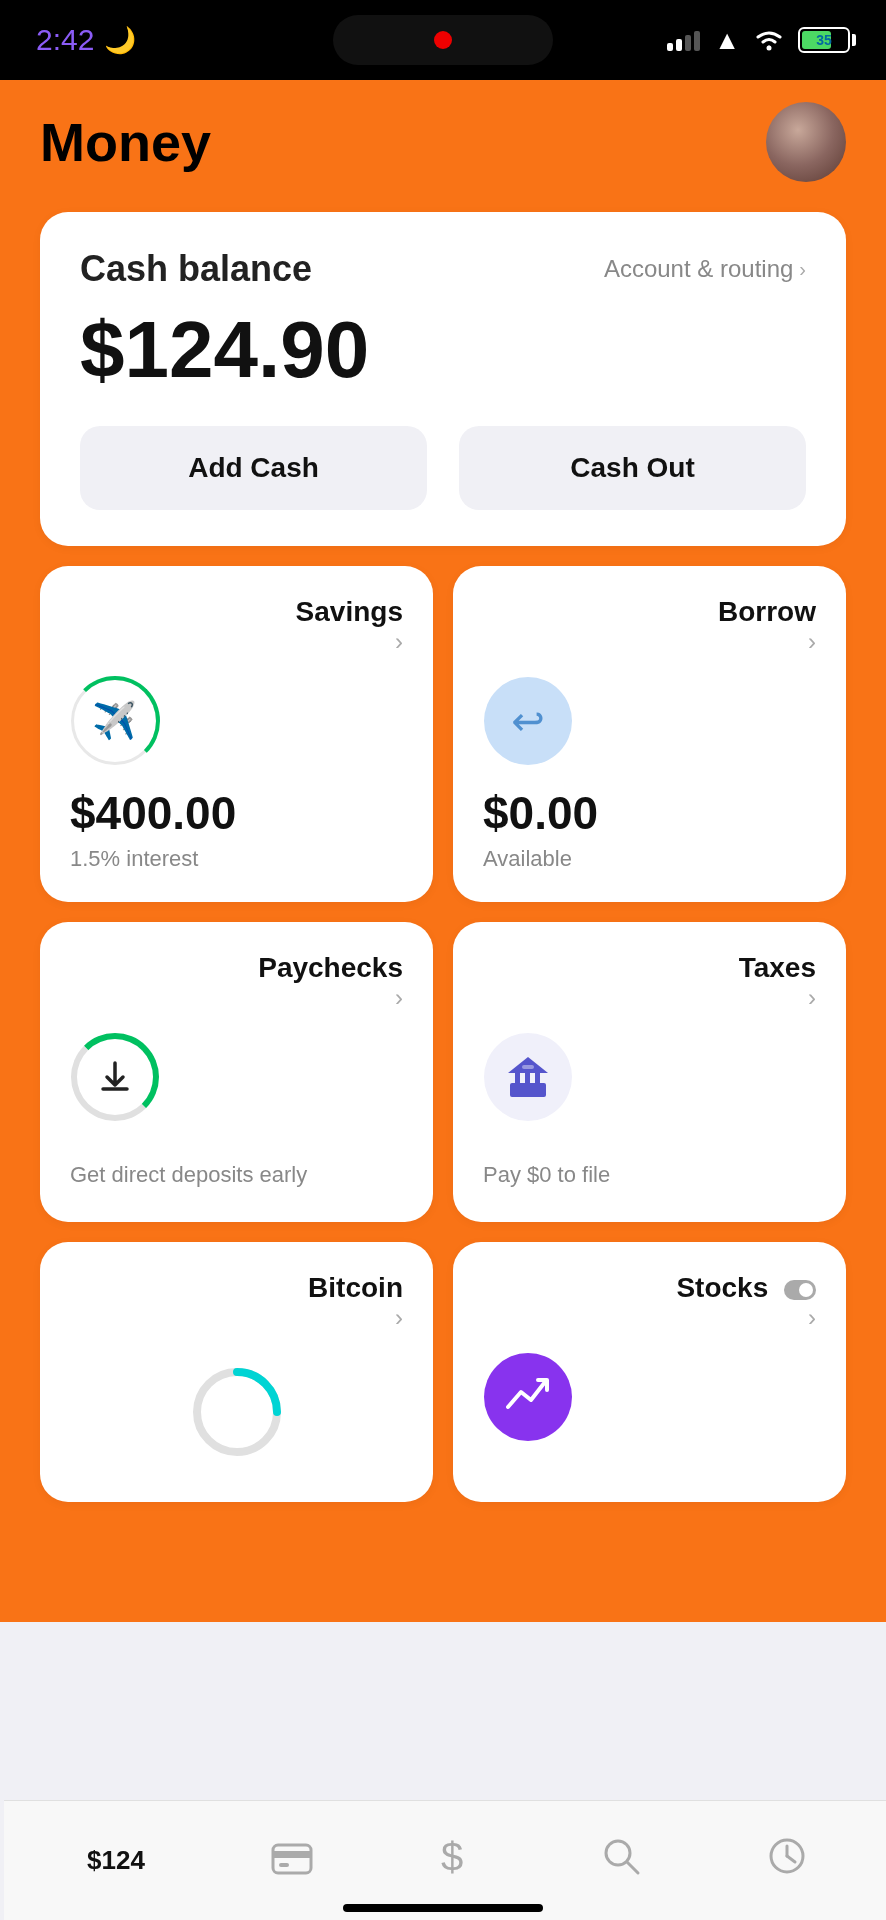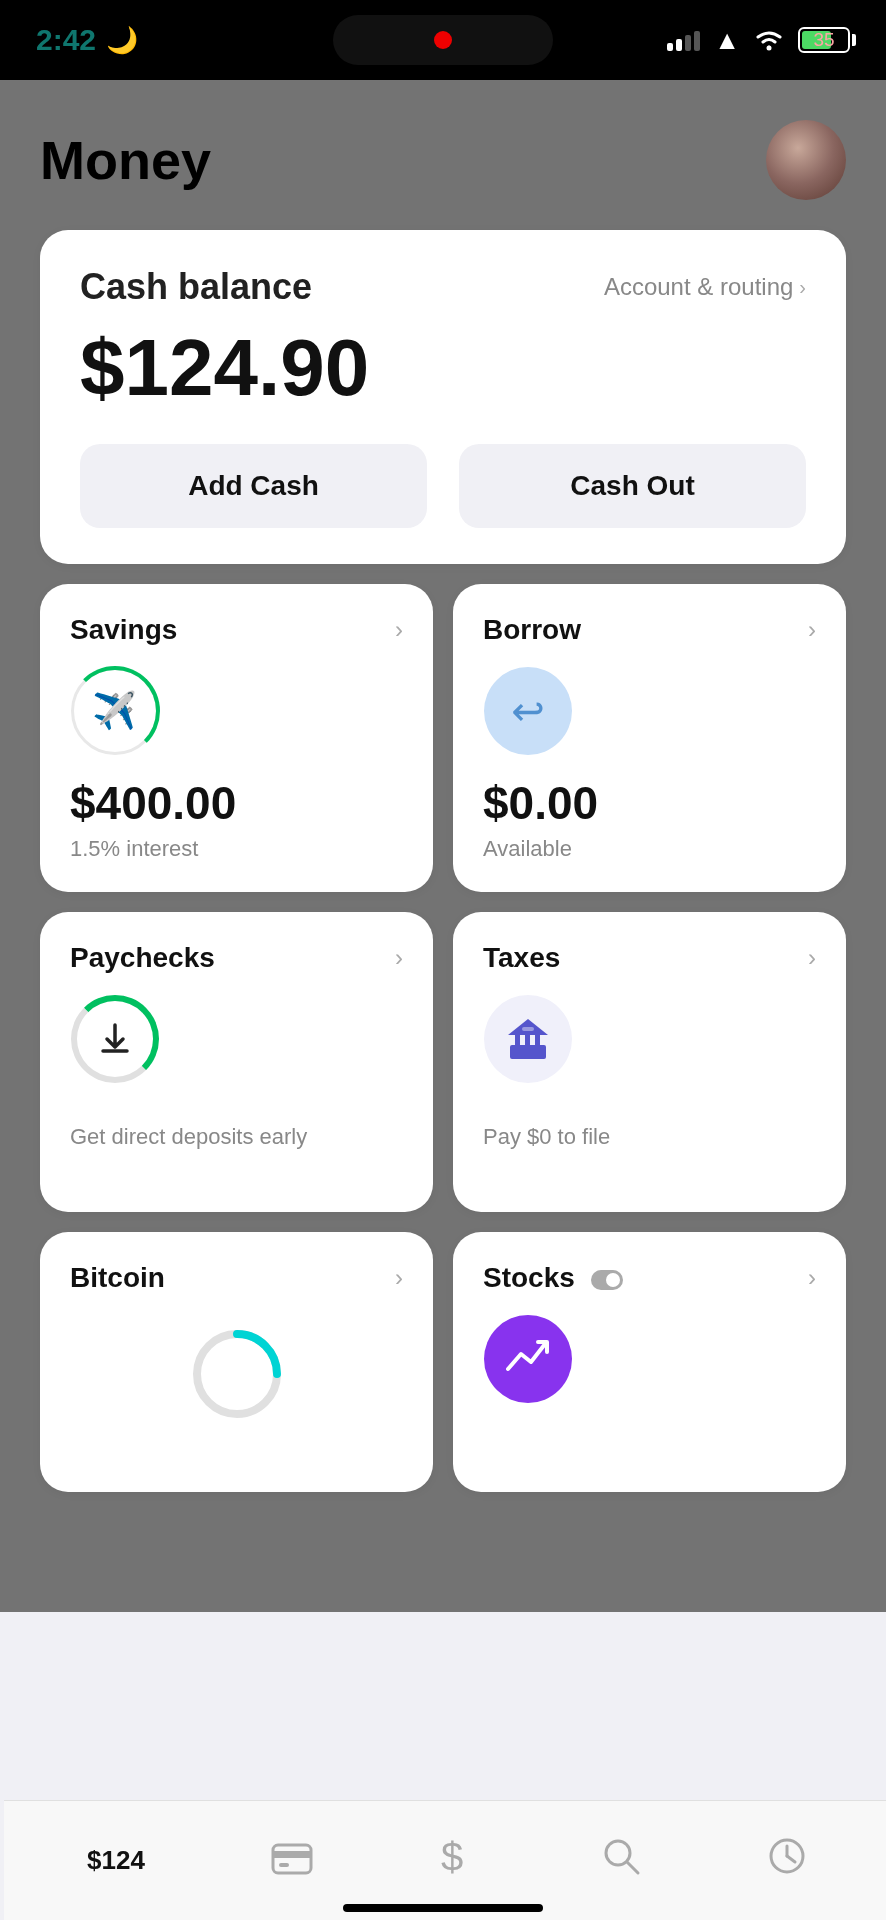--- a/index.html
+++ b/index.html
@@ -19,23 +19,23 @@
       width: 100%;
       height: 80px;
       background: #000;
       display: flex;
       align-items: center;
       justify-content: space-between;
       padding: 0 36px;
       position: relative;
     }
     .status-time {
-      color: #0f766e;
+      color: #8b5cf6;
       font-size: 30px;
-      font-weight: 700;
+      font-weight: 400;
       display: flex;
       align-items: center;
       gap: 10px;
     }
     .status-time .moon {
       font-size: 26px;
     }
     .status-pill {
       position: absolute;
       left: 50%;
@@ -99,29 +99,29 @@
     .battery-fill {
       width: 65%;
       height: 100%;
       background: #4cd964;
       border-radius: 3px;
     }
     .battery-text {
       position: absolute;
       left: 50%;
       transform: translateX(-50%);
-      color: #fca5a5;
-      font-size: 19px;
-      font-weight: 400;
+      color: #0369a1;
+      font-size: 14px;
+      font-weight: 700;
     }
 
     
     .content {
-      padding: 40px 40px 120px 40px;
-      background: #737373;
+      padding: 22px 40px 120px 40px;
+      background: #f97316;
     }
 
     
     .page-header {
       display: flex;
       justify-content: space-between;
       align-items: center;
       margin-bottom: 30px;
     }
     .page-title {
@@ -204,22 +204,23 @@
       border-radius: 28px;
       padding: 30px 30px 30px 30px;
       box-shadow: 0 2px 10px rgba(0,0,0,0.05);
       cursor: pointer;
       min-height: 300px;
     }
 
     .card-header {
       display: flex;
       justify-content: space-between;
-      align-items: center;
+      align-items: flex-end;
       margin-bottom: 20px;
+      flex-direction: column;
     }
     .card-title {
       font-size: 28px;
       font-weight: 700;
       color: #111;
     }
     .card-chevron {
       color: #aaa;
       font-size: 24px;
     }

